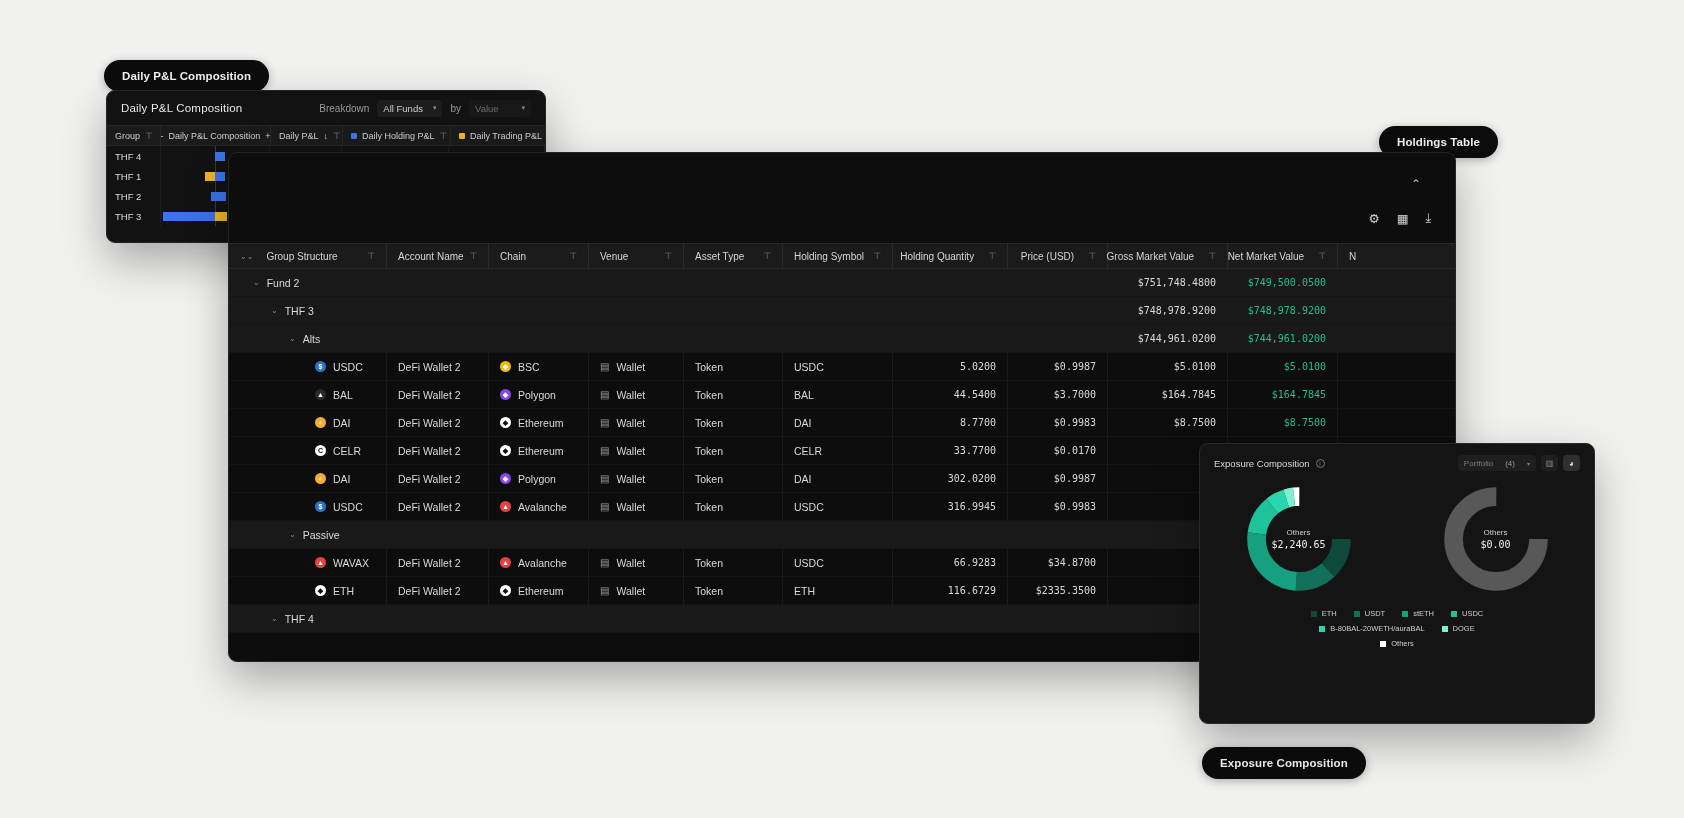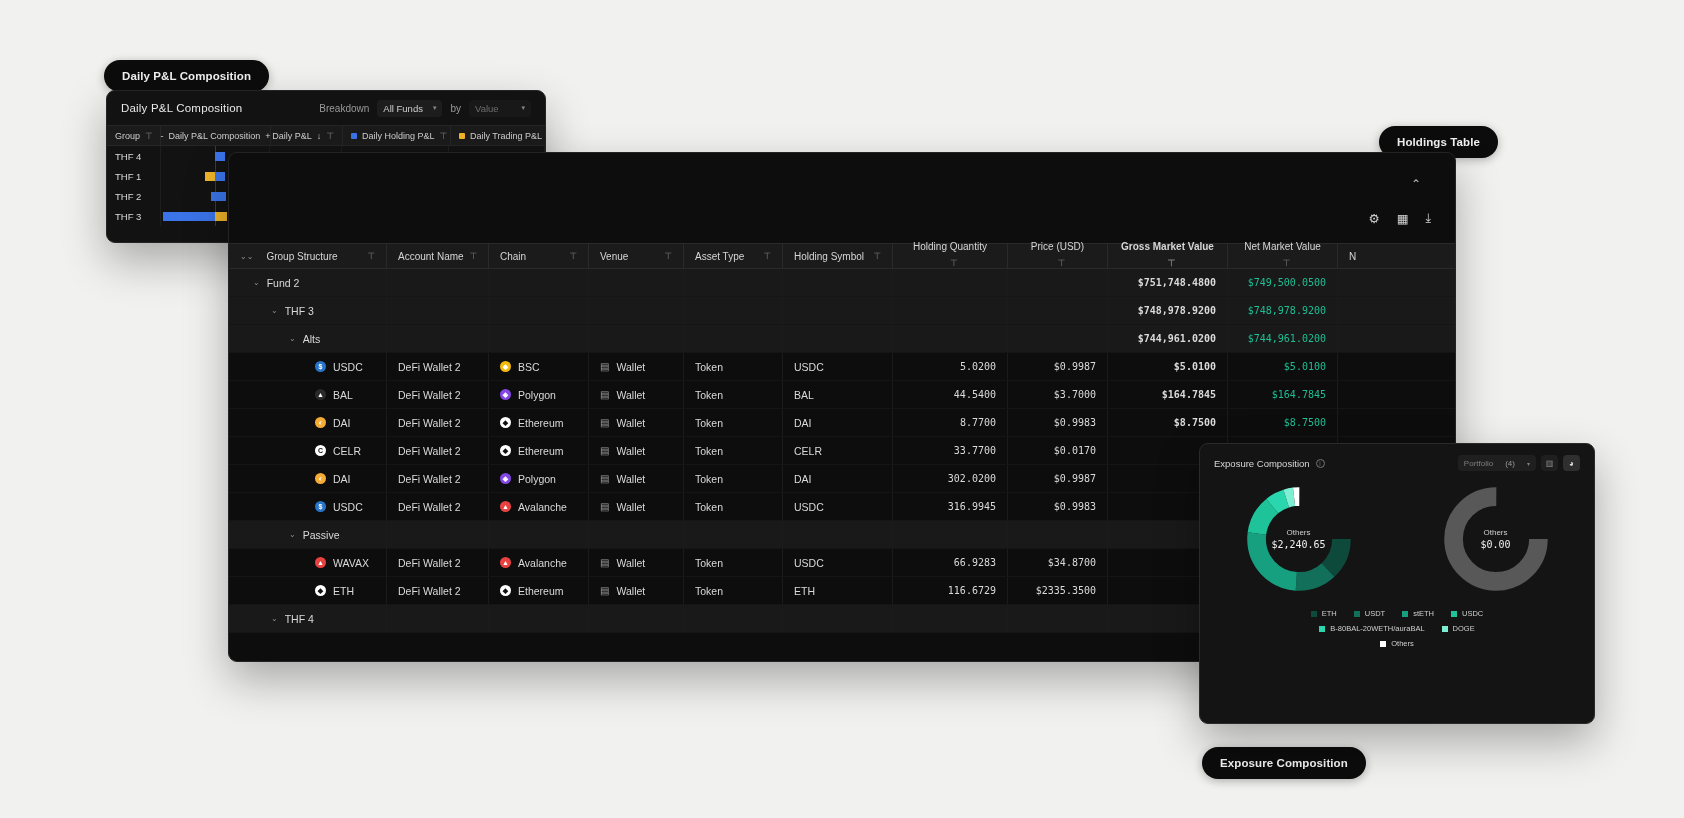--- a/index.html
+++ b/index.html
@@ -68,21 +68,21 @@
   }
   .pnl-hcell {
     display: flex; align-items: center; gap: 5px;
     height: 100%; padding: 0 8px;
     border-right: 1px solid #262626;
     font-size: 9px; white-space: nowrap;
   }
   .pnl-hcell .fil { margin-left: auto; opacity: .55; }
   .c-group { width: 54px; }
   .c-comp  { width: 110px; justify-content: center; }
-  .c-pnl   { width: 72px; justify-content: flex-end; }
+  .c-pnl   { width: 72px; }
   .c-hold  { width: 108px; }
   .c-trade { width: 96px; align-items: center; }
   .dot { width: 6px; height: 6px; border-radius: 1px; flex: none; }
 
   .pnl-row { display: flex; height: 20px; align-items: center; }
   .pnl-cell {
     height: 100%; display: flex; align-items: center;
     padding: 0 8px; border-right: 1px solid #1e1e1e;
     font-family: "DejaVu Sans Mono", monospace;
     font-size: 9.5px;
@@ -118,21 +118,21 @@
     border-top: 1px solid #2a2a2a; border-bottom: 1px solid #2a2a2a;
   }
   .th {
     display: flex; align-items: center; gap: 6px;
     padding: 0 11px;
     border-right: 1px solid #2a2a2a;
     color: #d6d6d6; font-size: 10px; white-space: nowrap;
     flex: none;
   }
   .th .fil { margin-left: auto; opacity: .5; font-size: 9px; }
-  .th.num { justify-content: flex-end; flex-direction: column; }
+  .th.num { justify-content: flex-end; }
   .th.num .fil { margin-left: 8px; }
 
   .tr { display: flex; height: 28px; align-items: stretch; }
   .tr.grouprow { background: #191919; }
   .td {
     display: flex; align-items: center;
     padding: 0 11px;
     border-right: 1px solid #1b1b1b;
     border-bottom: 1px solid #151515;
     color: #dadada; font-size: 10.5px;
@@ -143,21 +143,21 @@
     justify-content: flex-end;
     font-family: "DejaVu Sans Mono", monospace;
     font-size: 10px;
   }
   .td.green { color: #1fbf93; }
   .chev-s { color: #8f8f8f; font-size: 8px; margin-right: 7px; flex:none; }
 
   
   .w-group { width: 158px; } .w-acct { width: 102px; } .w-chain { width: 100px; }
   .w-venue { width: 95px; }  .w-atype { width: 99px; } .w-sym { width: 110px; }
-  .w-qty { width: 115px; }   .w-price { width: 100px; } .w-gmv { width: 120px; font-weight: bold; }
+  .w-qty { width: 115px; }   .w-price { width: 100px; } .w-gmv { width: 120px; }
   .w-nmv { width: 110px; }   .w-last { width: 119px; }
 
   .tok {
     width: 11px; height: 11px; border-radius: 50%;
     margin-right: 7px; flex: none;
     display: flex; align-items: center; justify-content: center;
     font-size: 7px; font-weight: 700; color: #fff;
   }
   .wal { margin-right: 7px; color: #9d9d9d; font-size: 10px; flex:none; }
   .indent-1 { padding-left: 24px; } .indent-2 { padding-left: 42px; }

